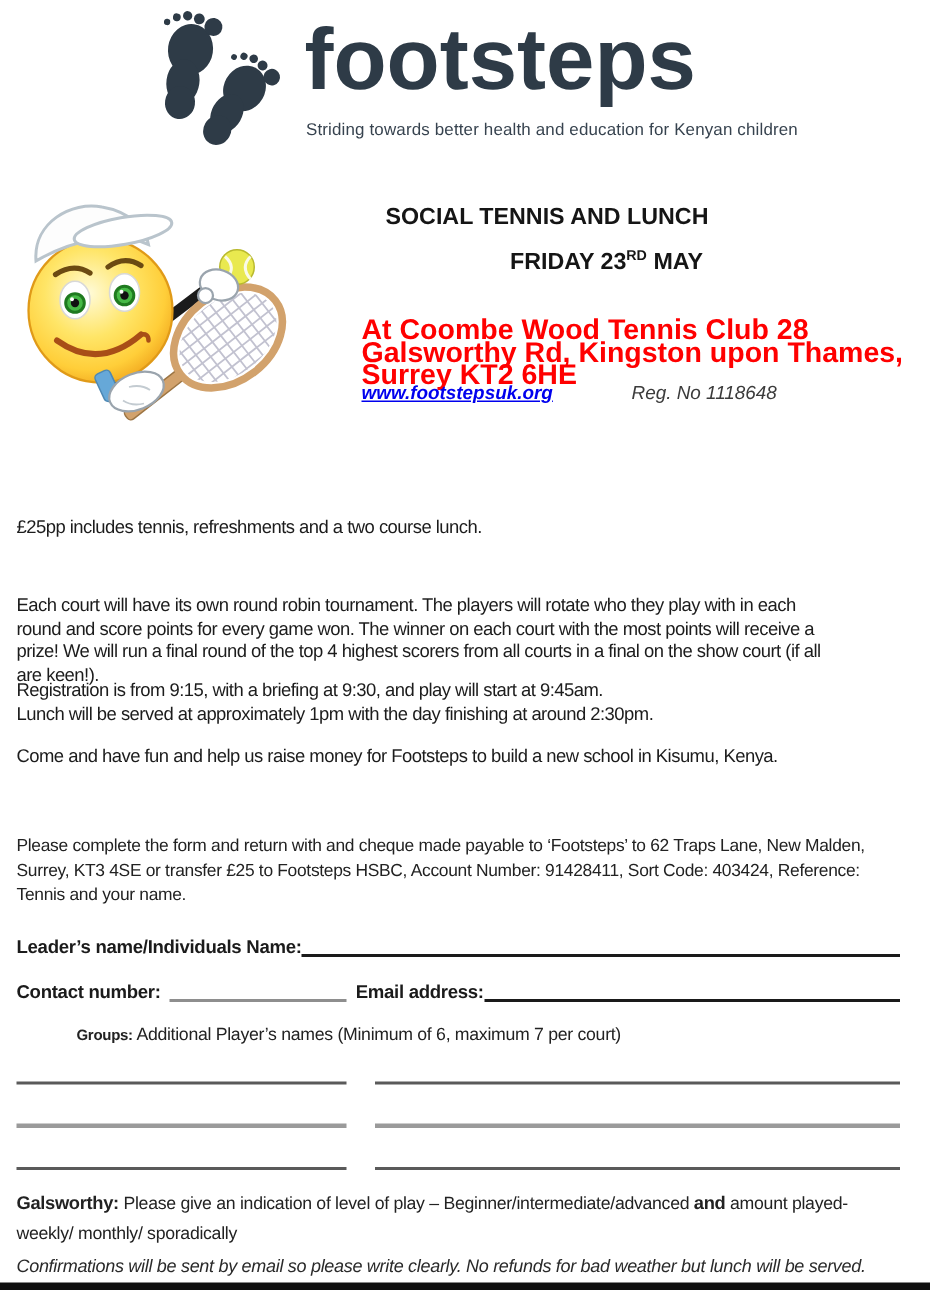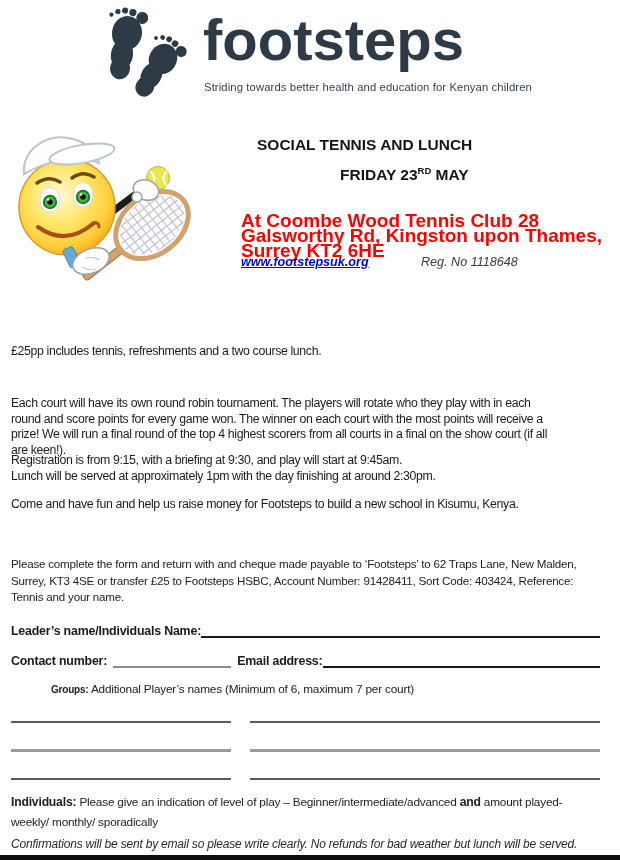--- a/index.html
+++ b/index.html
@@ -171,19 +171,19 @@
 
   <div class="abs groups-row"><b>Groups:</b><span> Additional Player’s names (Minimum of 6, maximum 7 per court)</span></div>
 
   <div class="abs blank-line col-l r1"></div>
   <div class="abs blank-line col-r r1"></div>
   <div class="abs blank-thick col-l r2"></div>
   <div class="abs blank-thick col-r r2"></div>
   <div class="abs blank-line col-l r3"></div>
   <div class="abs blank-line col-r r3"></div>
 
-  <div class="abs individuals"><b>Individuals:</b><span> Please give an indication of level of play – Beginner/intermediate/advanced </span><b>and</b><span> amount played-
+  <div class="abs individuals"><b>Galsworthy:</b><span> Please give an indication of level of play – Beginner/intermediate/advanced </span><b>and</b><span> amount played-
 weekly/ monthly/ sporadically</span></div>
 
   <div class="abs confirm">Confirmations will be sent by email so please write clearly. No refunds for bad weather but lunch will be served.</div>
 
   <div class="abs bottom-bar"></div>
 </div>
 
 </body></html>

